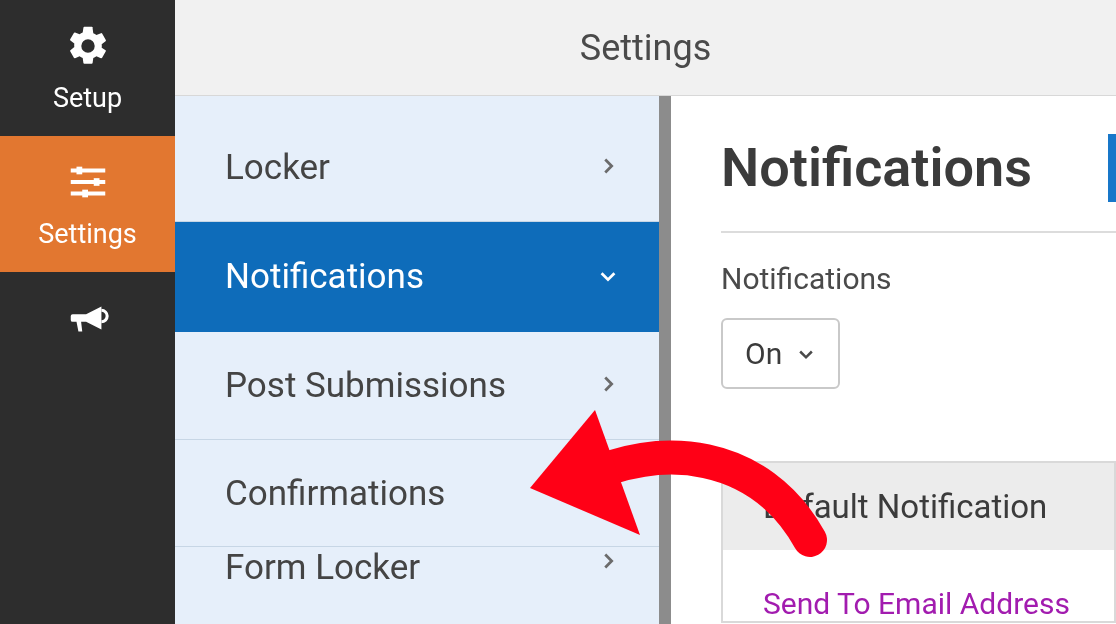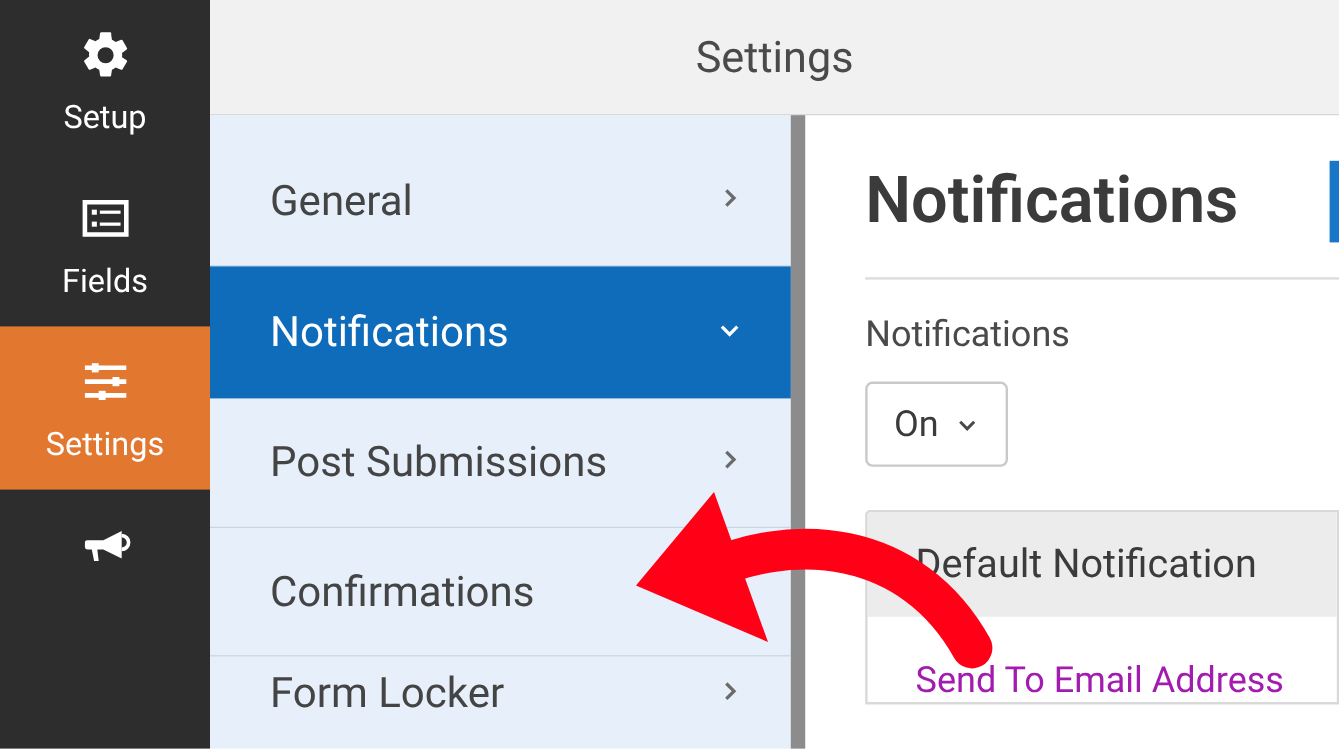--- a/index.html
+++ b/index.html
@@ -108,21 +108,21 @@
   .select-wrap {
     display: inline-flex;
     align-items: center;
     gap: 14px;
     border: 2px solid #c9c9c9;
     border-radius: 6px;
     padding: 16px 22px;
     font-size: 30px;
     color: #3b3b3b;
     cursor: pointer;
-    margin-bottom: 36px;
+    margin-bottom: 72px;
   }
   .select-wrap svg { width: 20px; height: 20px; stroke: #4a4a4a; }
 
   .panel-box {
     border: 2px solid #d9d9d9;
     border-radius: 4px 0 0 0;
     overflow: hidden;
   }
   .panel-header {
     background: #ececec;
@@ -155,32 +155,20 @@
   <nav class="sidebar">
     <div class="sidebar-item">
       <span class="icon">
         <svg viewBox="0 0 24 24">
             <path d="M19.14,12.94a7.14,7.14,0,0,0,.06-.94,7.14,7.14,0,0,0-.06-.94l2.03-1.58a.5.5,0,0,0,.12-.64l-1.92-3.32a.5.5,0,0,0-.6-.22l-2.39.96a7.03,7.03,0,0,0-1.62-.94l-.36-2.54A.5.5,0,0,0,13.9,2h-3.8a.5.5,0,0,0-.5.42l-.36,2.54a7.03,7.03,0,0,0-1.62.94l-2.39-.96a.5.5,0,0,0-.6.22L2.71,8.48a.5.5,0,0,0,.12.64l2.03,1.58a7.14,7.14,0,0,0-.06.94,7.14,7.14,0,0,0,.06.94L2.83,14.16a.5.5,0,0,0-.12.64l1.92,3.32a.5.5,0,0,0,.6.22l2.39-.96a7.03,7.03,0,0,0,1.62.94l.36,2.54a.5.5,0,0,0,.5.42h3.8a.5.5,0,0,0,.5-.42l.36-2.54a7.03,7.03,0,0,0,1.62-.94l2.39.96a.5.5,0,0,0,.6-.22l1.92-3.32a.5.5,0,0,0-.12-.64ZM12,15.5A3.5,3.5,0,1,1,15.5,12,3.5,3.5,0,0,1,12,15.5Z"></path>
           </svg>
       </span>
       <span class="label">Setup</span>
     </div>
 
-    <div class="sidebar-item">
-      <span class="icon">
-        <svg viewBox="0 0 24 24">
-            <path d="M3 5h18v14H3z" fill="none" stroke="#fff" stroke-width="2"></path>
-            <rect x="6" y="8.2" width="2.2" height="2.2" fill="#fff"></rect>
-            <rect x="9.5" y="8.6" width="9" height="1.4" fill="#fff"></rect>
-            <rect x="6" y="13.4" width="2.2" height="2.2" fill="#fff"></rect>
-            <rect x="9.5" y="13.8" width="9" height="1.4" fill="#fff"></rect>
-          </svg>
-      </span>
-      <span class="label">Fields</span>
-    </div>
 
     <div class="sidebar-item active">
       <span class="icon">
         <svg viewBox="0 0 24 24">
             <path d="M3 6h18M3 12h18M3 18h18" stroke="#fff" stroke-width="2" fill="none"></path>
             <rect x="6" y="4" width="3" height="4" fill="#fff"></rect>
             <rect x="15" y="10" width="3" height="4" fill="#fff"></rect>
             <rect x="9" y="16" width="3" height="4" fill="#fff"></rect>
           </svg>
       </span>
@@ -199,21 +187,21 @@
 
   <div class="main">
     <div class="topbar">
       <div class="topbar-title">Settings</div>
     </div>
 
     <div class="content">
 
       <div class="subnav">
         <div class="subnav-item">
-          <span class="subnav-label">General</span>
+          <span class="subnav-label">Locker</span>
           <span class="chev right">
             <svg viewBox="0 0 24 24" fill="none" stroke-width="3">
                 <polyline points="9 5 16 12 9 19"></polyline>
               </svg>
           </span>
         </div>
         <div class="subnav-item active tall">
           <span class="subnav-label">Notifications</span>
           <span class="chev">
             <svg viewBox="0 0 24 24" fill="none" stroke-width="3">
@@ -230,21 +218,21 @@
           </span>
         </div>
         <div class="subnav-item">
           <span class="subnav-label">Confirmations</span>
           <span class="chev right">
             <svg viewBox="0 0 24 24" fill="none" stroke-width="3">
                 <polyline points="9 5 16 12 9 19"></polyline>
               </svg>
           </span>
         </div>
-        <div class="subnav-item" style="border-bottom:none;height:80px;align-items:center;padding-bottom:16px">
+        <div class="subnav-item" style="border-bottom:none;height:80px;align-items:flex-start;padding-bottom:16px">
           <span class="subnav-label">Form Locker</span>
           <span class="chev right">
             <svg viewBox="0 0 24 24" fill="none" stroke-width="3">
                 <polyline points="9 5 16 12 9 19"></polyline>
               </svg>
           </span>
         </div>
       </div>
 
       <div class="detail">

